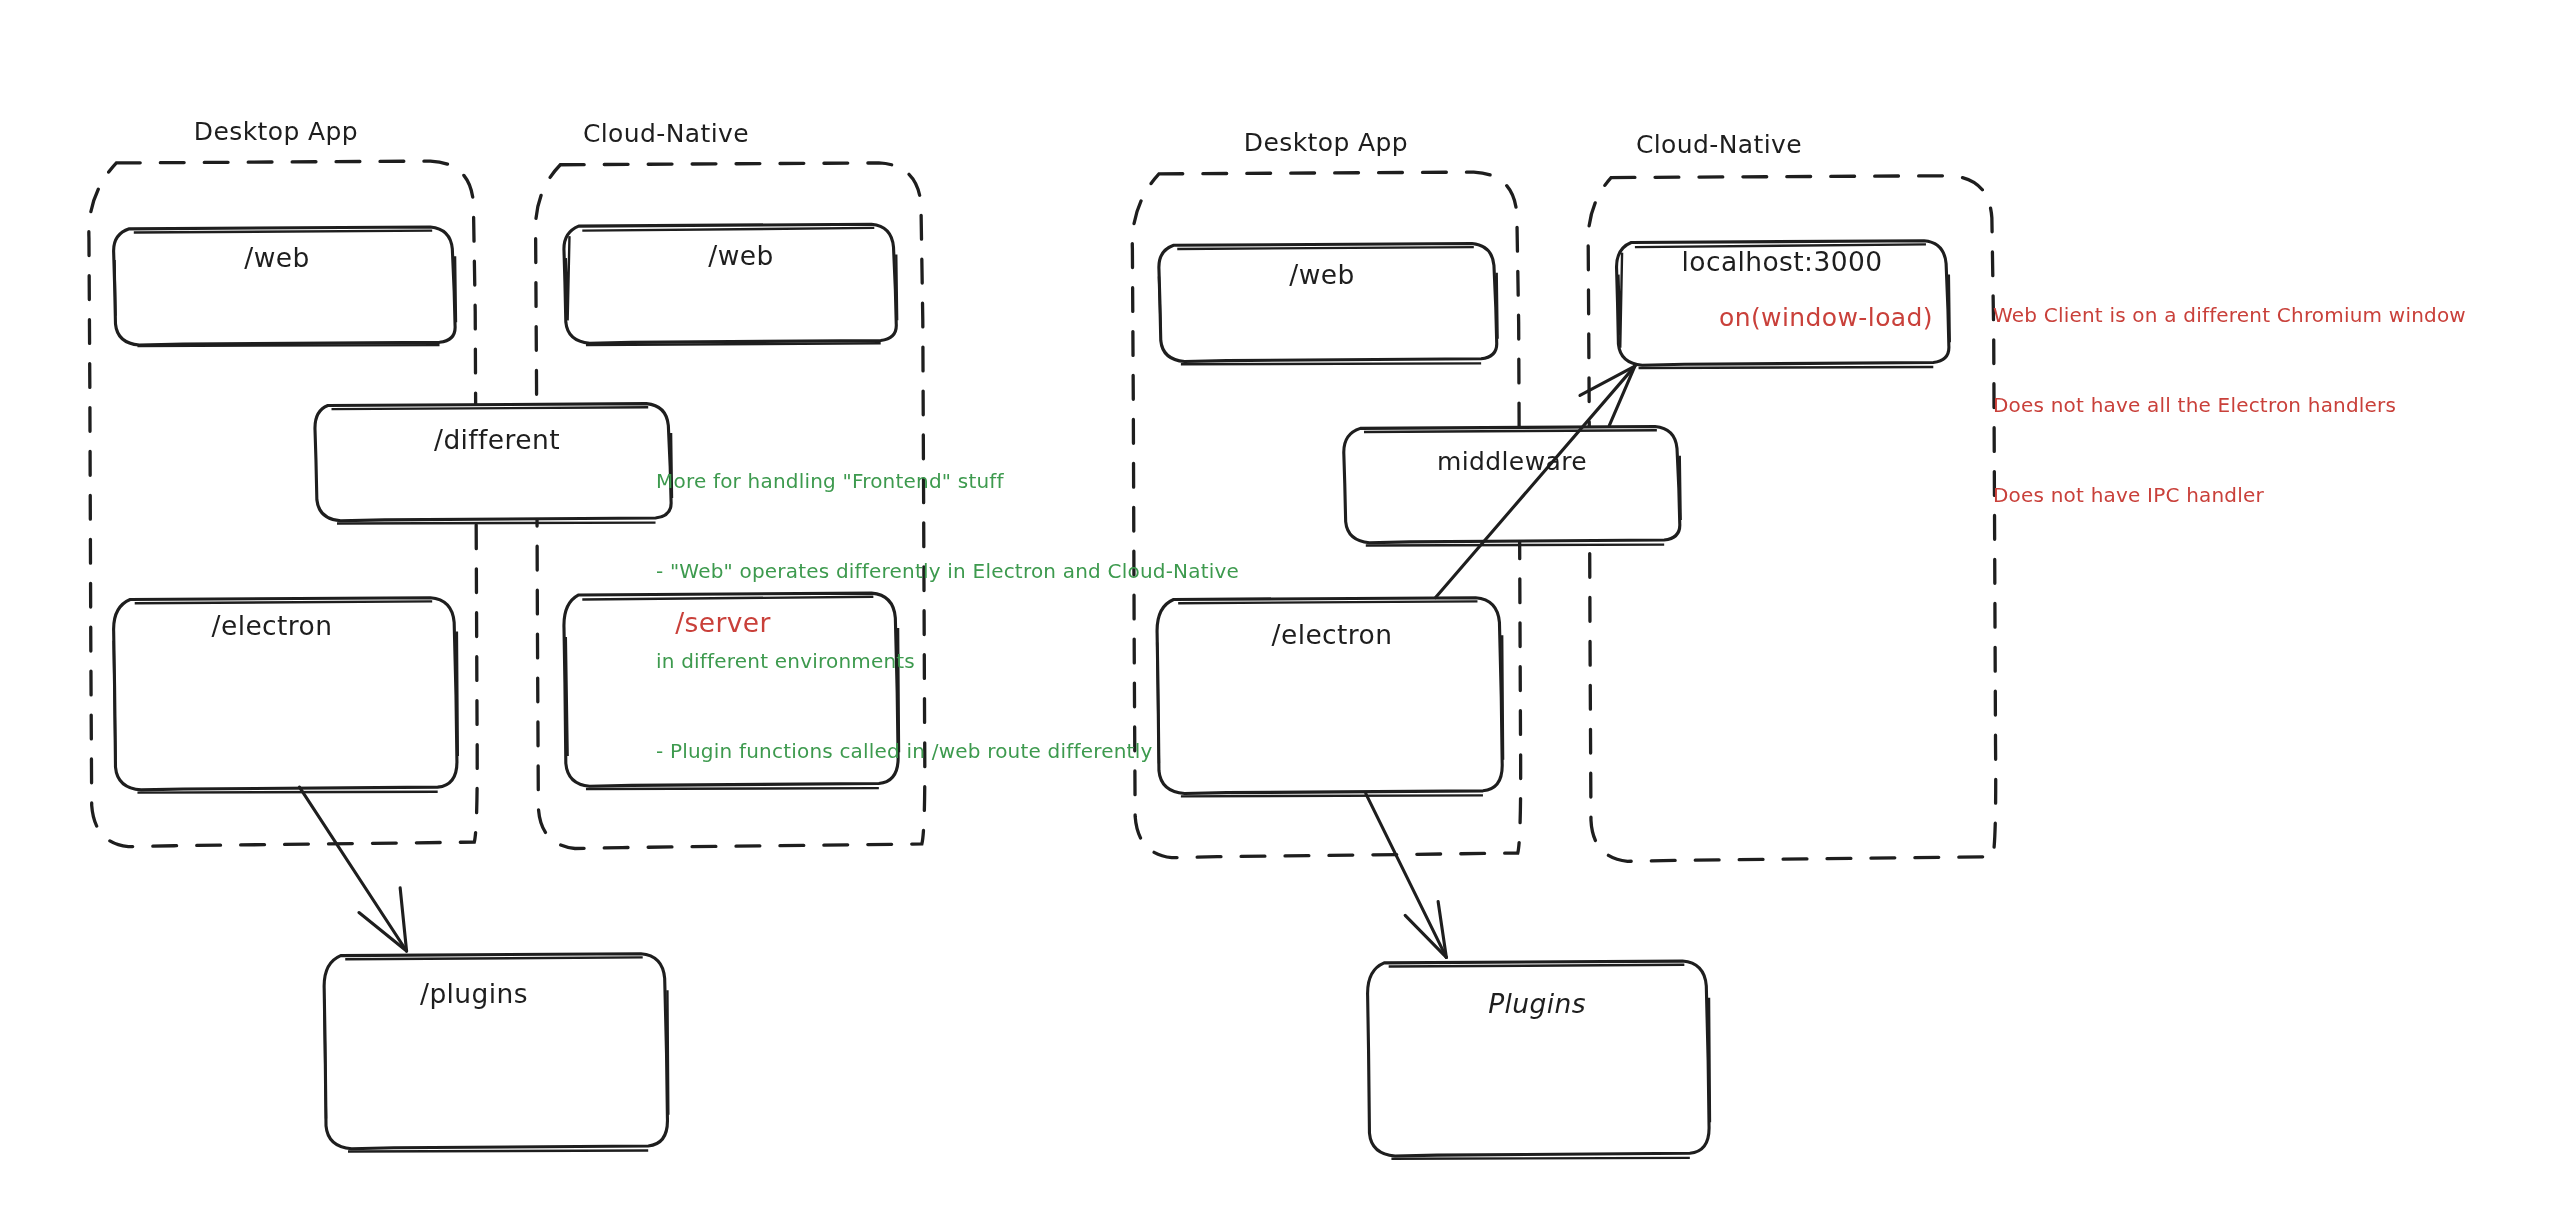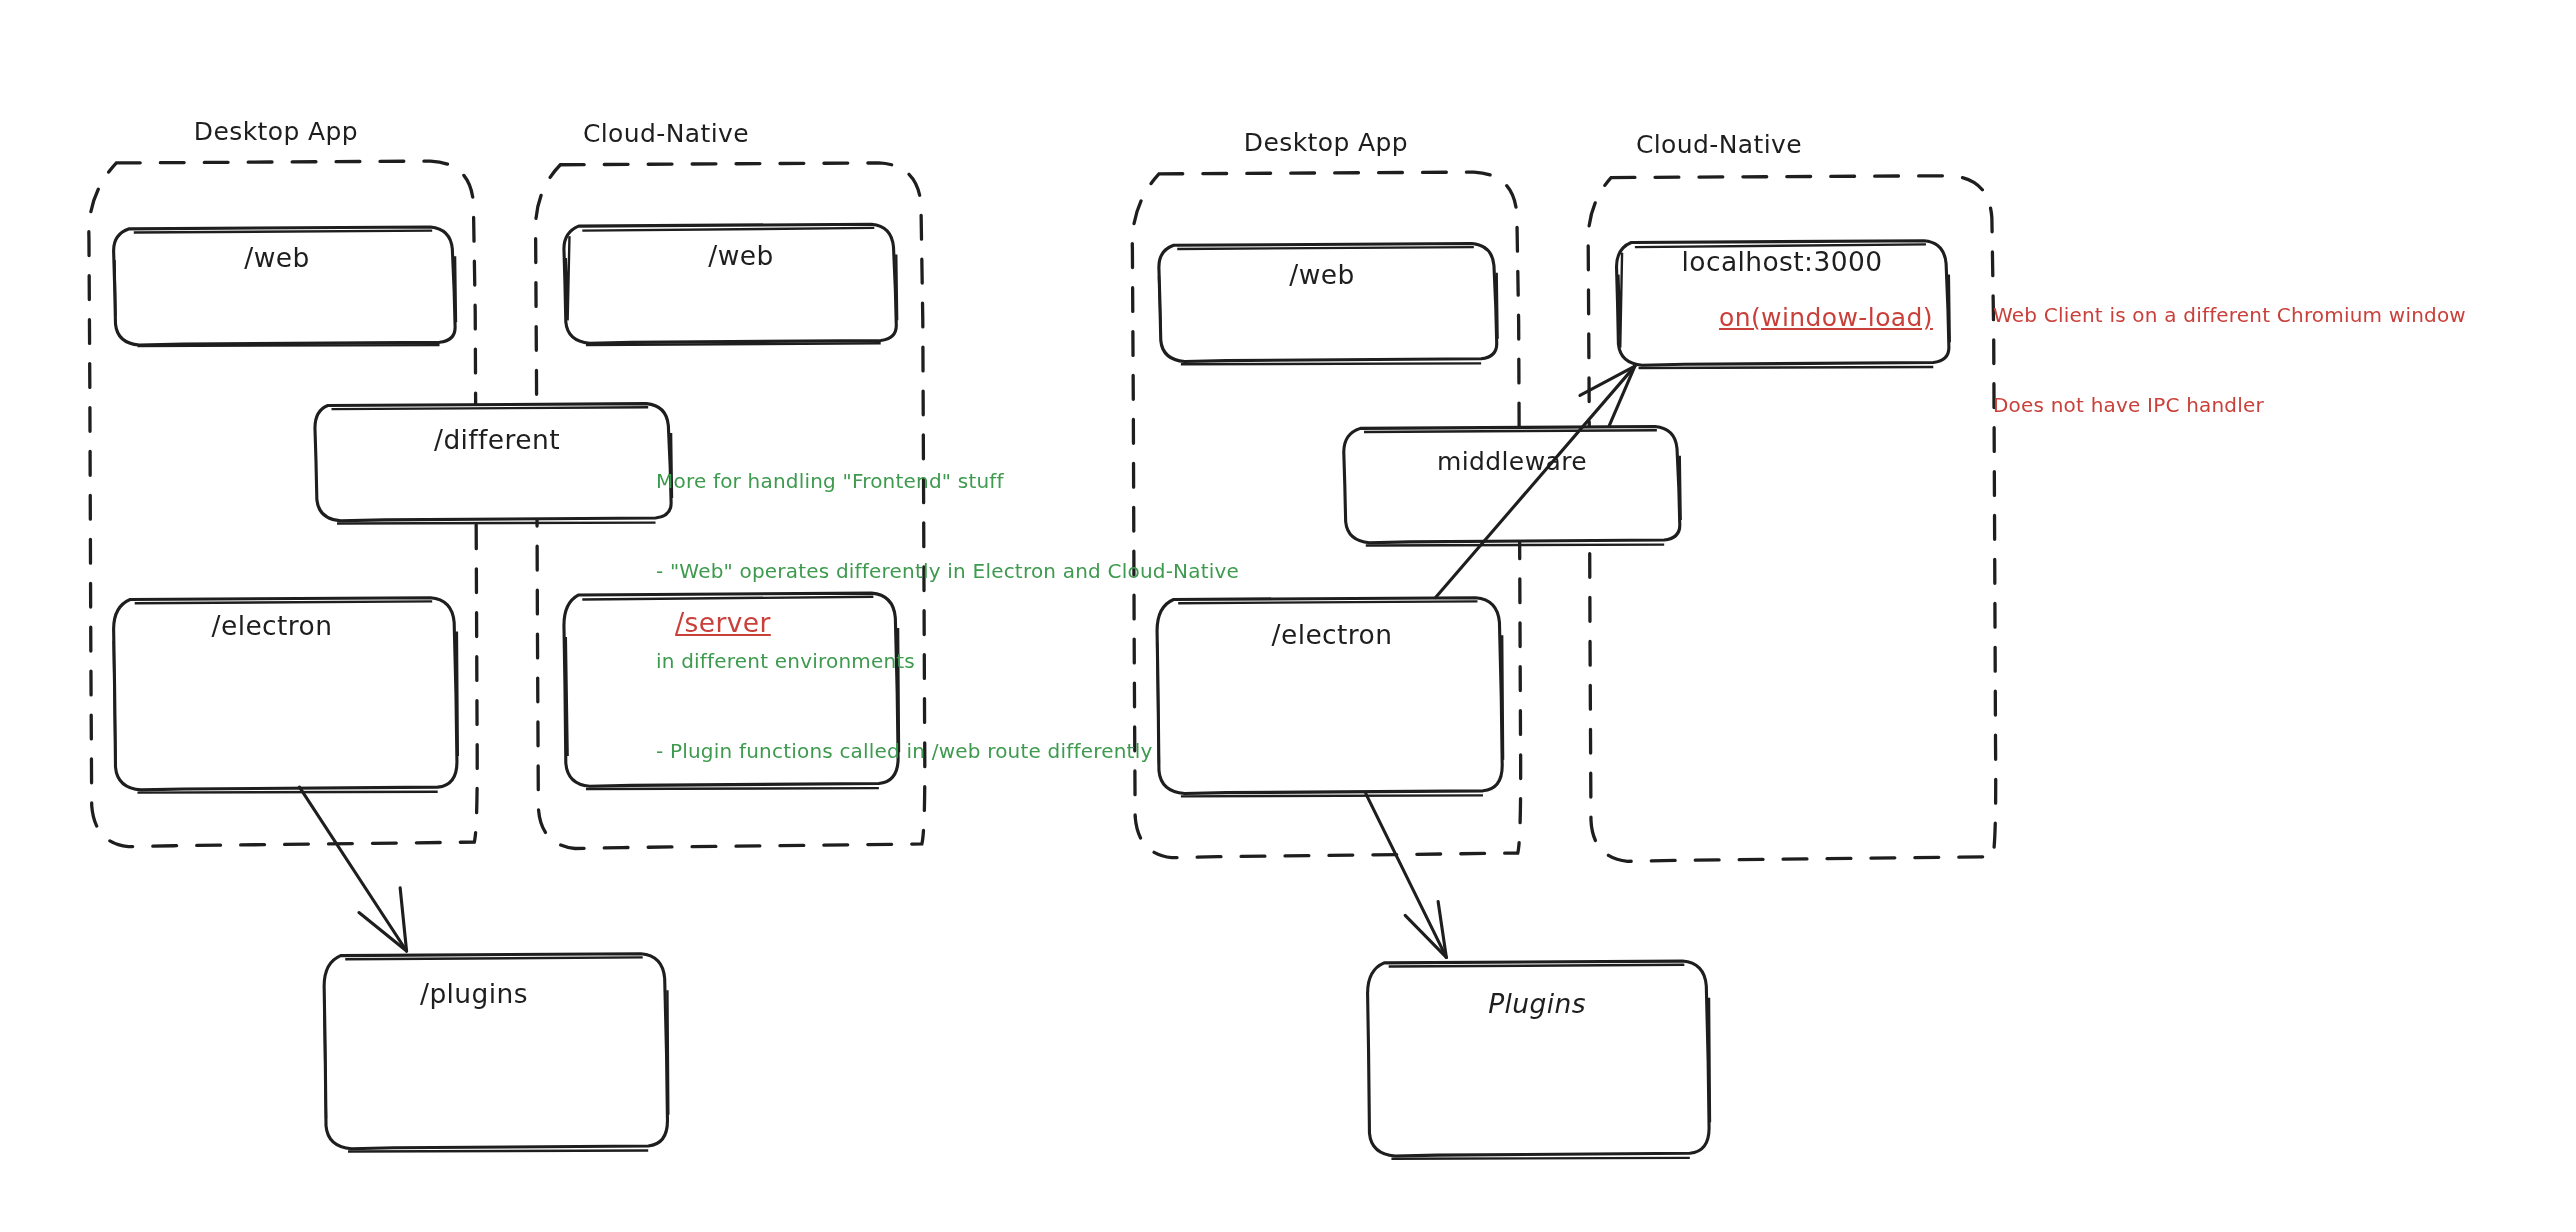--- a/index.html
+++ b/index.html
@@ -48,21 +48,21 @@
   .note {
     position: absolute;
     font-family: "DejaVu Sans", sans-serif;
     font-size: 20px;
     line-height: 30px;
     white-space: pre;
     letter-spacing: 0.2px;
   }
   .note-green { color: #3d9a4e; }
   .note-red   { color: #c9403a; }
-  .red-text   { color: #c9403a; text-decoration: underline; }
+  .red-text   { color: #c9403a; }
 </style>
 </head>
 <body>
 
 <div id="canvas">
 
   <svg id="sketch-layer" viewBox="0 0 2814 1346">
     <defs>
       <style>
         .dash { fill:none; stroke:#1e1e1e; stroke-width:3.6; stroke-linecap:round;
@@ -185,17 +185,18 @@
 
   <div class="lbl box-label" style="left:1322px; top:259px;">/web</div>
   <div class="lbl box-label" style="left:1782px; top:246px;">localhost:3000</div>
   <div class="lbl box-label-sm red-text" style="left:1826px; top:303px;">on(window-load)</div>
   <div class="lbl box-label-sm" style="left:1512px; top:447px;">middleware</div>
   <div class="lbl box-label" style="left:1332px; top:619px;">/electron</div>
   <div class="lbl box-label" style="left:1537px; top:988px;font-style:italic;">Plugins</div>
 
   <div class="note note-red" style="left:1993px; top:240px;">
     <div>Web Client is on a different Chromium window</div>
+    <div>Does not have all the Electron handlers</div>
     <div>Does not have IPC handler</div>
   </div>
 
 </div>
 
 
 </body></html>

